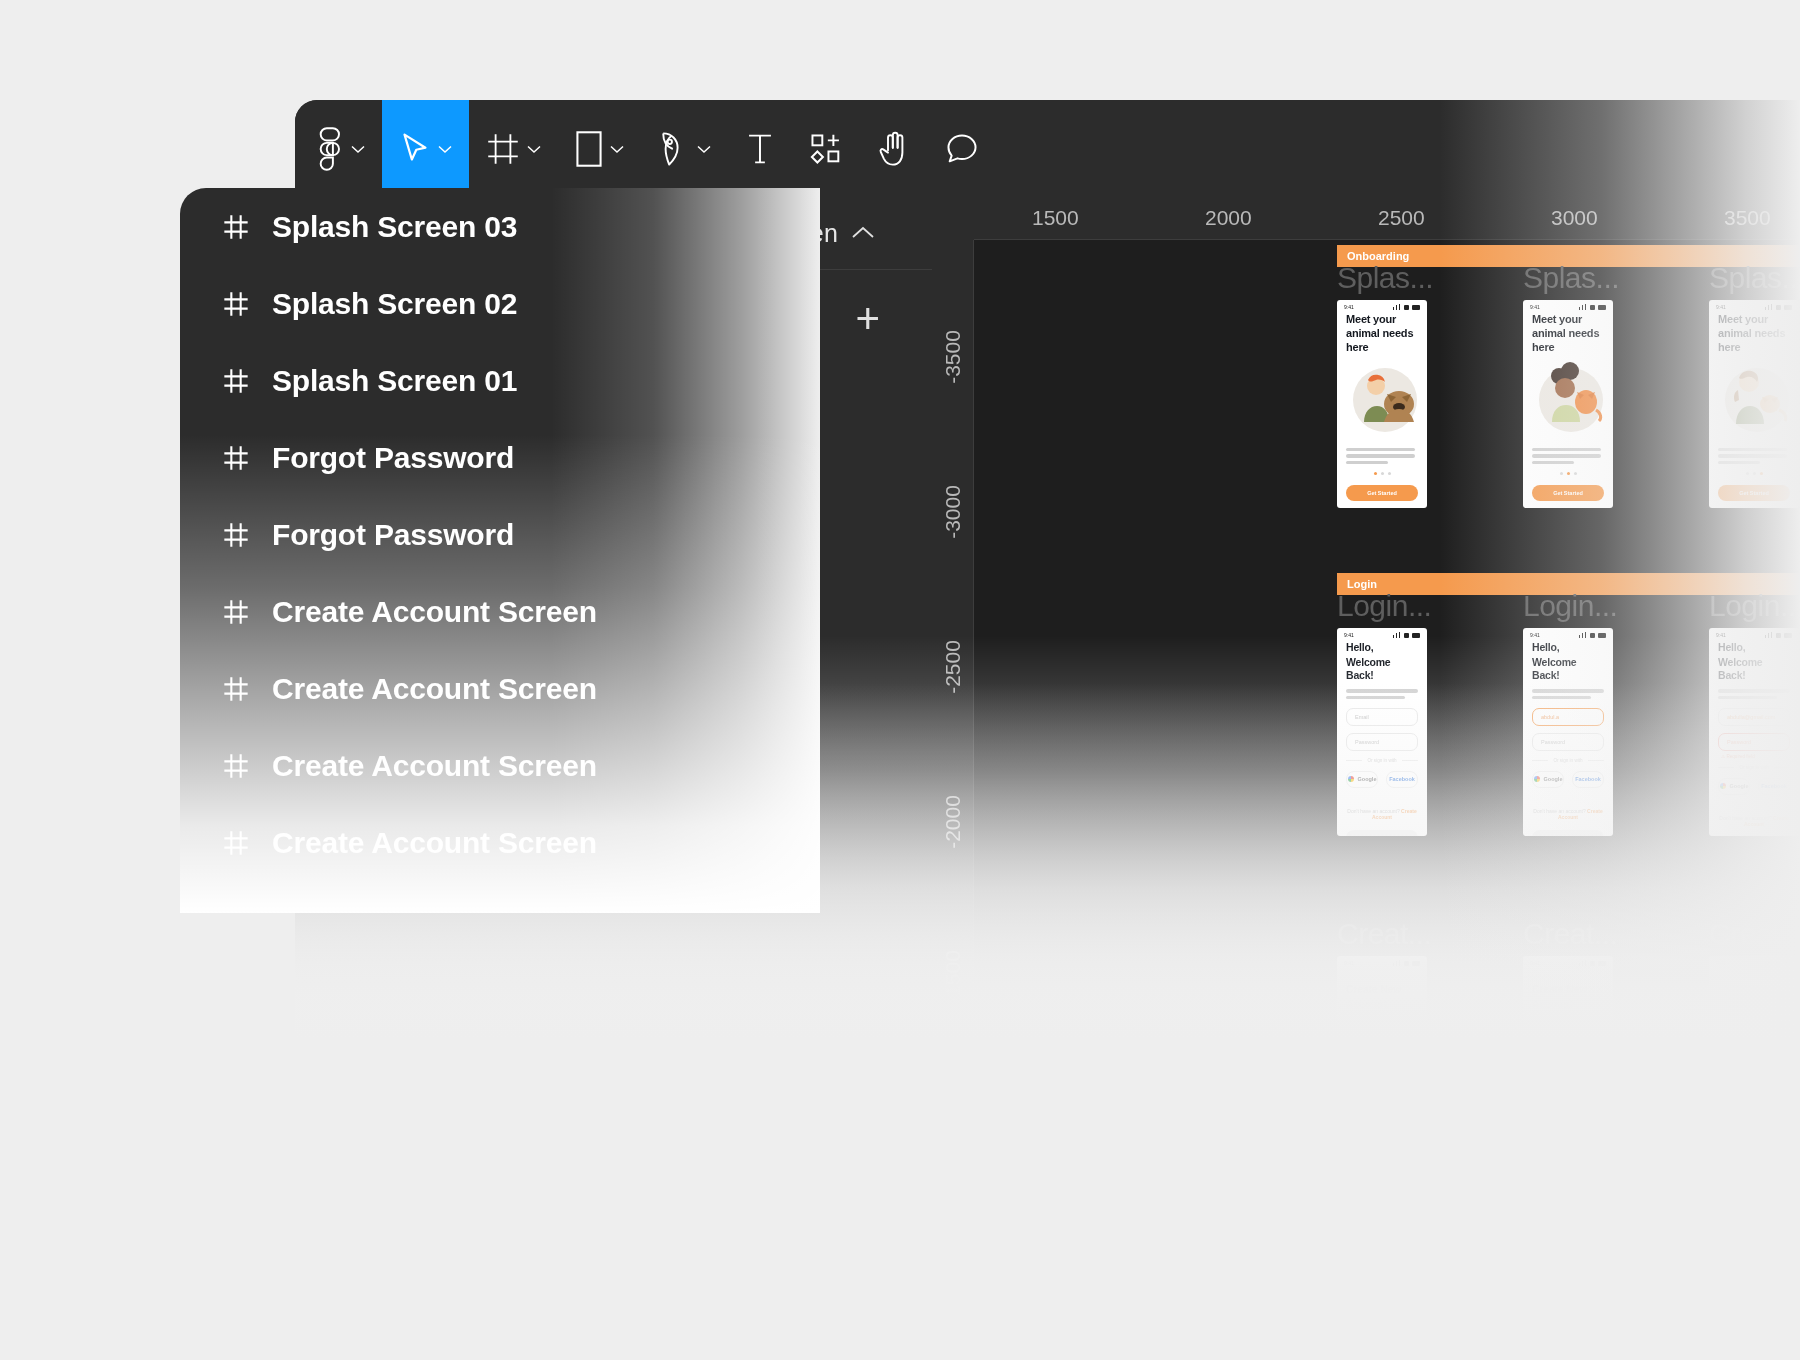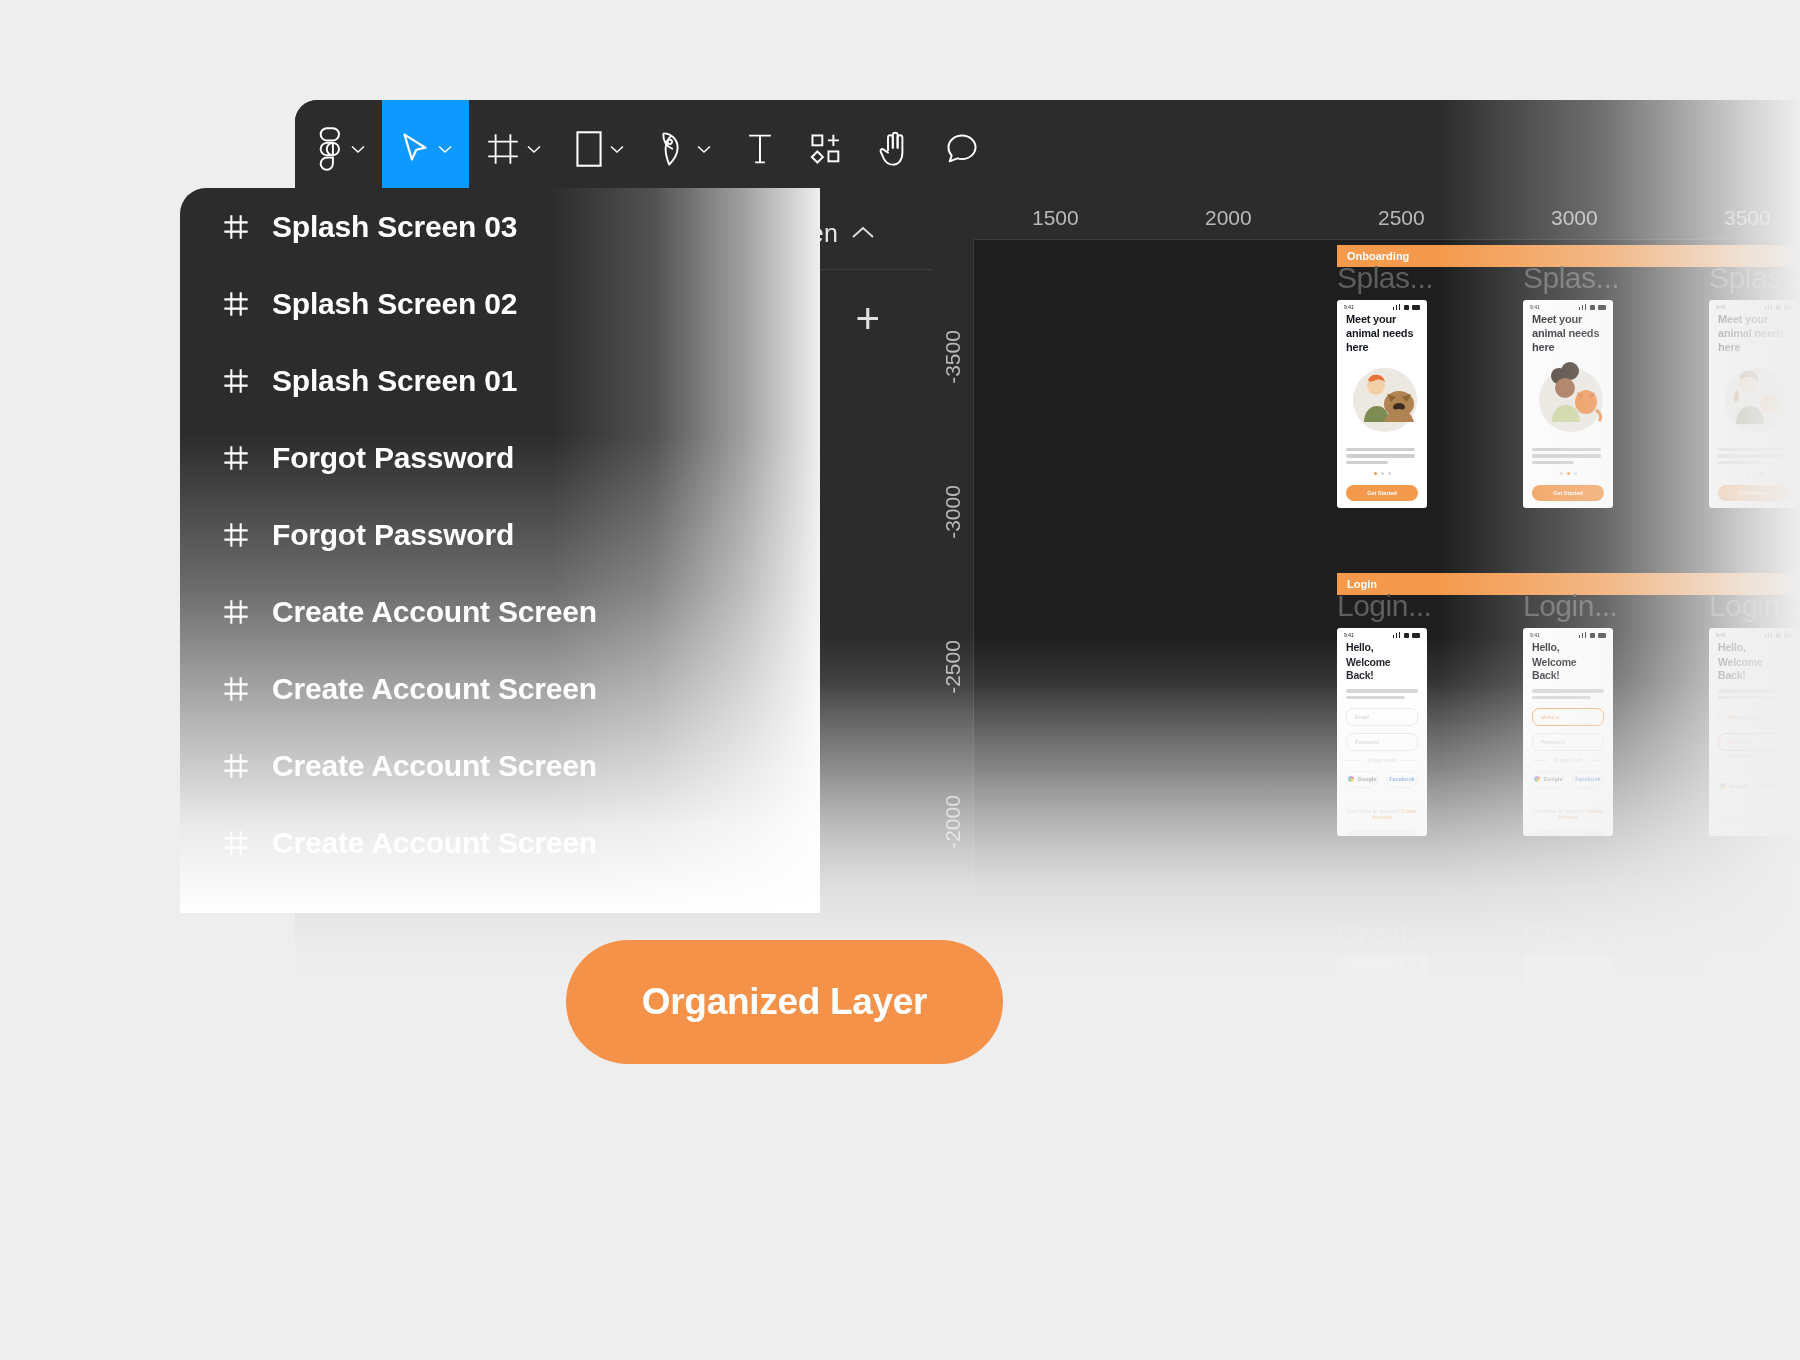--- a/index.html
+++ b/index.html
@@ -723,17 +723,14 @@
           <span class="hicon"><svg width="28" height="28" viewBox="0 0 24 24" stroke="#fff" stroke-width="1.8" fill="none">
               <path d="M8 2v20M16 2v20M2 8h20M2 16h20"></path>
             </svg></span>
           <span class="lname">Create Account Screen</span>
         </div>
       </div>
     <div class="layers-fade-r"></div>
     <div class="layers-fade"></div>
   </div>
 
-  <div class="organized-pill">
-    <span>Organized Layer</span>
-  </div>
 
 </div>
 
 </body></html>

